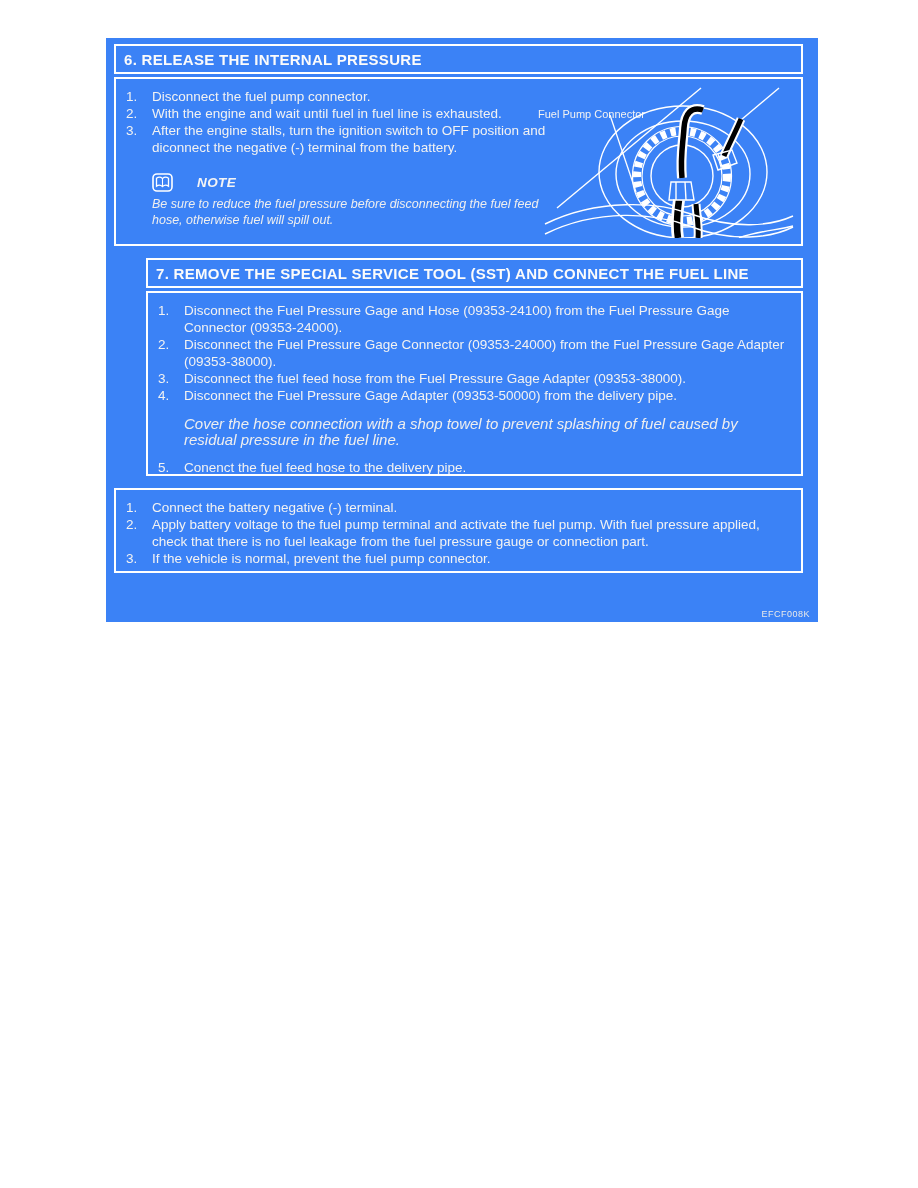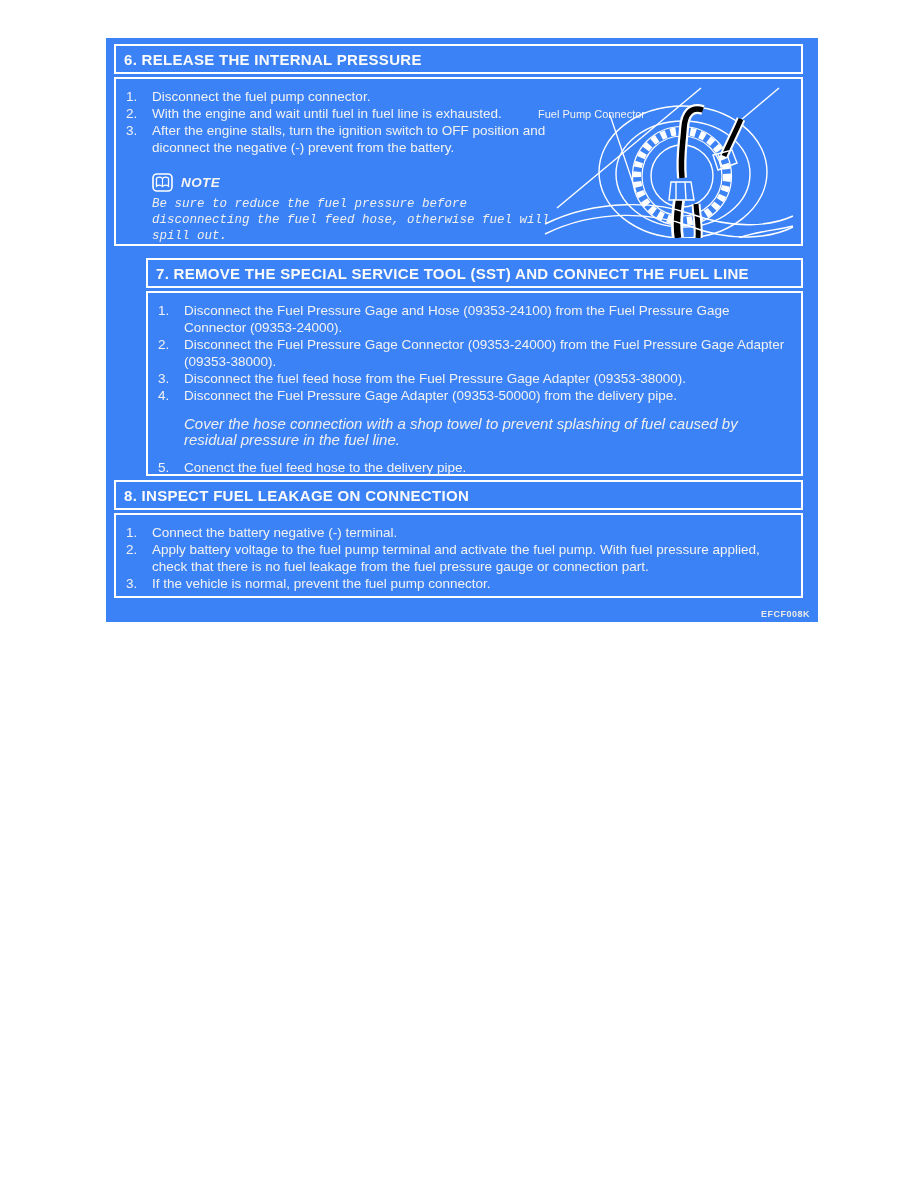--- a/index.html
+++ b/index.html
@@ -27,45 +27,45 @@
     color:#fbfbfb;
     white-space:nowrap;
   }
   .sec-body {
     border:2px solid #fff;
     margin-top:3px;
     padding:9px 10px 8px 10px;
     overflow:hidden;
   }
   .sec6 { margin-top:1px; margin-bottom:12px; }
-  .sec7 { margin-bottom:4px;padding-left:32px; }
+  .sec7 { margin-bottom:12px;padding-left:32px; }
   .sec6 .sec-body { height:169px; }
   .sec7 .sec-body { height:185px; }
   .sec8 .sec-body { height:85px; }
   .cols { display:flex; }
   .col-text { width:446px; flex:none; }
   .col-fig { flex:1; position:relative; margin-top:-2px; }
   .step { display:flex; font-size:13.5px; line-height:17px; color:#f2f2f2; }
   .step-num { width:26px; flex:none; }
   .step-text { flex:1; }
   .advice { margin-left:26px; }
   .advice.note { margin-top:15px; }
   .advice.caution { margin-top:12px; margin-bottom:11px; }
-  .advice-head { display:flex; align-items:center; gap:8px; height:22px; }
+  .advice-head { display:flex; align-items:center; gap:24px; height:22px; }
   .advice-label { font-style:italic; font-weight:bold; font-size:13.5px; letter-spacing:0.4px; }
   .advice-text { font-style:italic; font-size:15px; line-height:16px; margin-top:3px; color:#efefef; }
-  .note .advice-text { max-width:428px; font-size:12.5px;font-family:Liberation Mono, monospace; }
+  .note .advice-text { max-width:428px; font-size:12.5px; }
   .fig-label {
     position:absolute; left:-34px; top:22px;
     font-size:11px; color:#f2f2f2; white-space:nowrap;
   }
   .fig-svg { position:absolute; right:-4px; top:0; }
   .fig-code {
     position:absolute; right:8px; bottom:3px;
-    font-size:9px; font-weight:bold; letter-spacing:0.5px; color:#e9e9e9;
+    font-size:9px; font-weight:normal; letter-spacing:0.5px; color:#e9e9e9;
   }
   .icon-svg { display:block; }
 </style>
 </head>
 <body>
 
 <div class="page">
   <div class="panel">
 
     <div class="sec sec6">
@@ -76,21 +76,21 @@
             <div class="step">
               <span class="step-num">1.</span>
               <span class="step-text">Disconnect the fuel pump connector.</span>
             </div>
             <div class="step">
               <span class="step-num">2.</span>
               <span class="step-text">With the engine and wait until fuel in fuel line is exhausted.</span>
             </div>
             <div class="step">
               <span class="step-num">3.</span>
-              <span class="step-text">After the engine stalls, turn the ignition switch to OFF position and diconnect the negative (-) prevent from the battery.</span>
+              <span class="step-text">After the engine stalls, turn the ignition switch to OFF position and diconnect the negative (-) terminal from the battery.</span>
             </div>
             <div class="advice note">
               <div class="advice-head">
                 <span class="icon">
                   <svg class="icon-svg" width="21" height="19" viewBox="0 0 21 19">
                     <rect x="1" y="1" width="19" height="17" rx="4" fill="none" stroke="#fff" stroke-width="1.6"></rect>
                     <path d="M4.5 5.2 C6.5 3.8 8.5 3.8 10.5 5.4 C12.5 3.8 14.5 3.8 16.5 5.2 L16.5 13.2 C14.5 11.8 12.5 11.8 10.5 13.6 C8.5 11.8 6.5 11.8 4.5 13.2 Z" fill="none" stroke="#fff" stroke-width="1.3"></path>
                     <line x1="10.5" y1="5.4" x2="10.5" y2="13.4" stroke="#fff" stroke-width="1.1"></line>
                   </svg>
                 </span>
@@ -172,21 +172,20 @@
           <div class="advice-text">Cover the hose connection with a shop towel to prevent splashing of fuel caused by residual pressure in the fuel line.</div>
         </div>
         <div class="step">
           <span class="step-num">5.</span>
           <span class="step-text">Conenct the fuel feed hose to the delivery pipe.</span>
         </div>
       </div>
     </div>
 
     <div class="sec sec8">
-      <div class="sec-title">8. INSPECT FUEL LEAKAGE ON CONNECTION</div>
       <div class="sec-body">
         <div>
           <div class="step">
             <span class="step-num">1.</span>
             <span class="step-text">Connect the battery negative (-) terminal.</span>
           </div>
           <div class="step">
             <span class="step-num">2.</span>
             <span class="step-text">Apply battery voltage to the fuel pump terminal and activate the fuel pump. With fuel pressure applied, check that there is no fuel leakage from the fuel pressure gauge or connection part.</span>
           </div>

